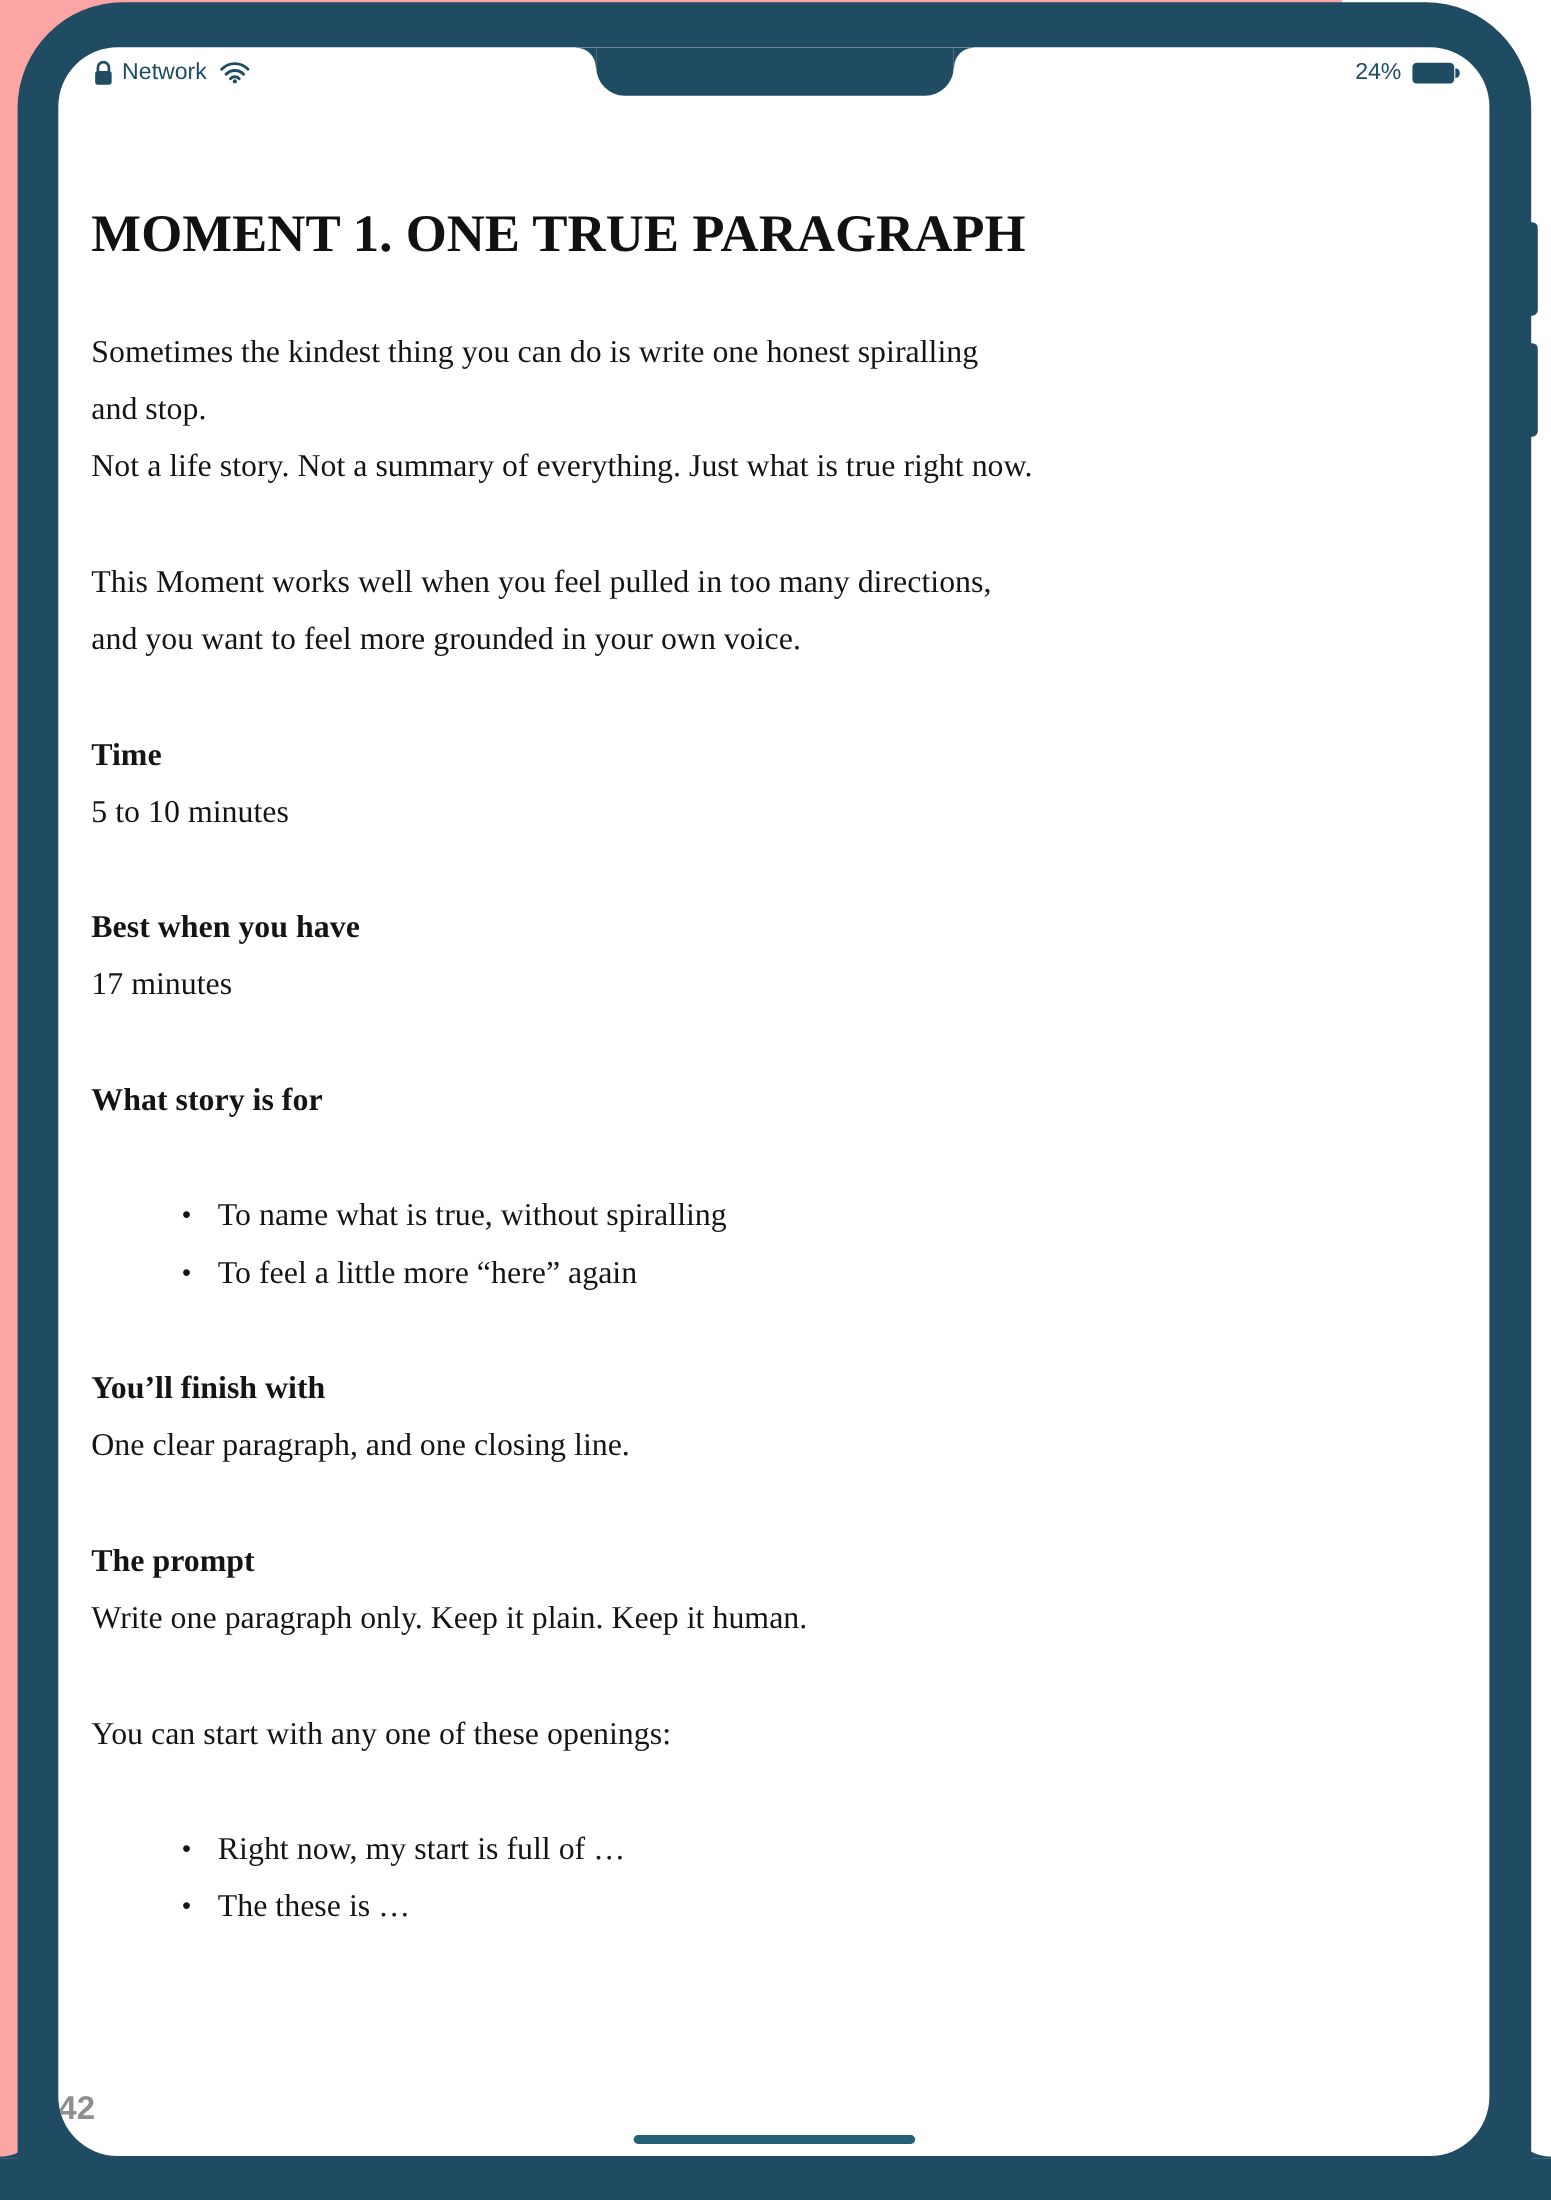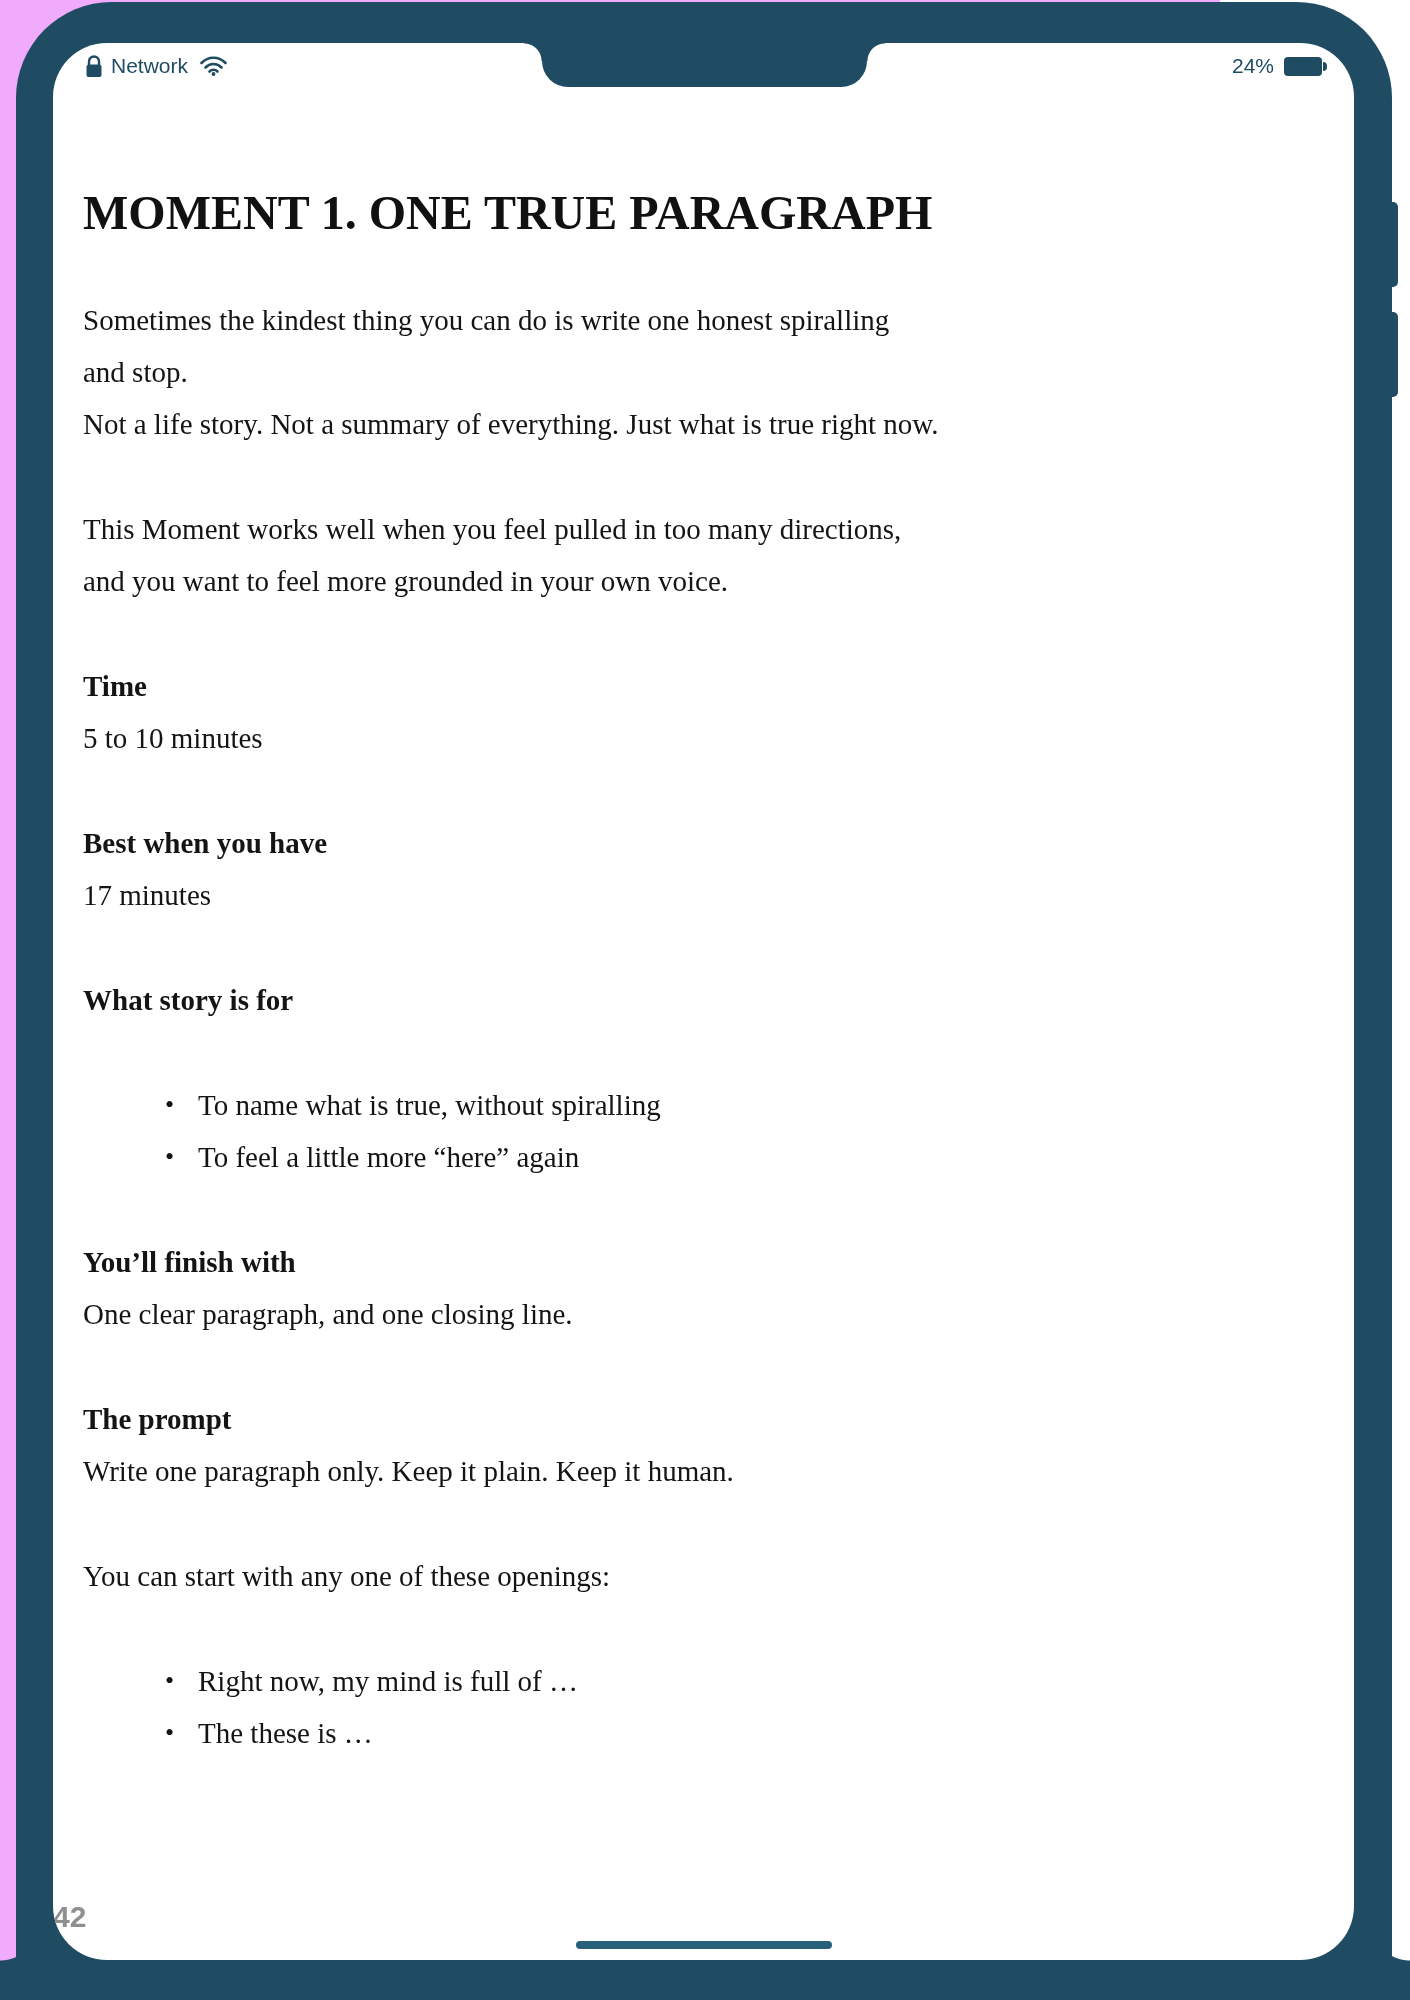--- a/index.html
+++ b/index.html
@@ -1,16 +1,16 @@
 <!DOCTYPE html>
 <html><head>
 <meta charset="utf-8">
 <style>
   html,body{margin:0;padding:0;background:#ffffff;width:1410px;height:2000px;overflow:hidden;}
-  .canvas{position:relative;width:1220px;height:2000px;background:#f0abfc;}
+  .canvas{position:relative;width:1220px;height:2000px;background:#fca5a5;}
 
   
   .bottom-strip{position:absolute;left:0;top:1962px;width:1410px;height:38px;background:#1F4C62;}
   .strip-fillet{position:absolute;width:40px;height:40px;top:1922px;}
   .strip-fillet.left{left:0;background:radial-gradient(circle at 0 0, rgba(0,0,0,0) 38px, #1F4C62 39px);}
   .strip-fillet.right{left:1370px;background:radial-gradient(circle at 100% 0, rgba(0,0,0,0) 38px, #1F4C62 39px);}
 
   
   .volume-button{position:absolute;left:1389px;width:9px;background:#1F4C62;border-radius:0 5px 5px 0;}
   .volume-button.up{top:202px;height:85px;}
@@ -137,21 +137,21 @@
         <div class="block">
           <div class="line heading">The prompt</div>
           <div class="line">Write one paragraph only. Keep it plain. Keep it human.</div>
         </div>
 
         <div class="block">
           <div class="line">You can start with any one of these openings:</div>
         </div>
 
         <div class="block">
-          <div class="bullet-item">Right now, my mind is full of …</div>
+          <div class="bullet-item">Right now, my start is full of …</div>
           <div class="bullet-item">The these is …</div>
         </div>
       </div>
 
       <div class="page-number">42</div>
       <div class="home-indicator"></div>
 
     </div>
   </div>
 </div>

